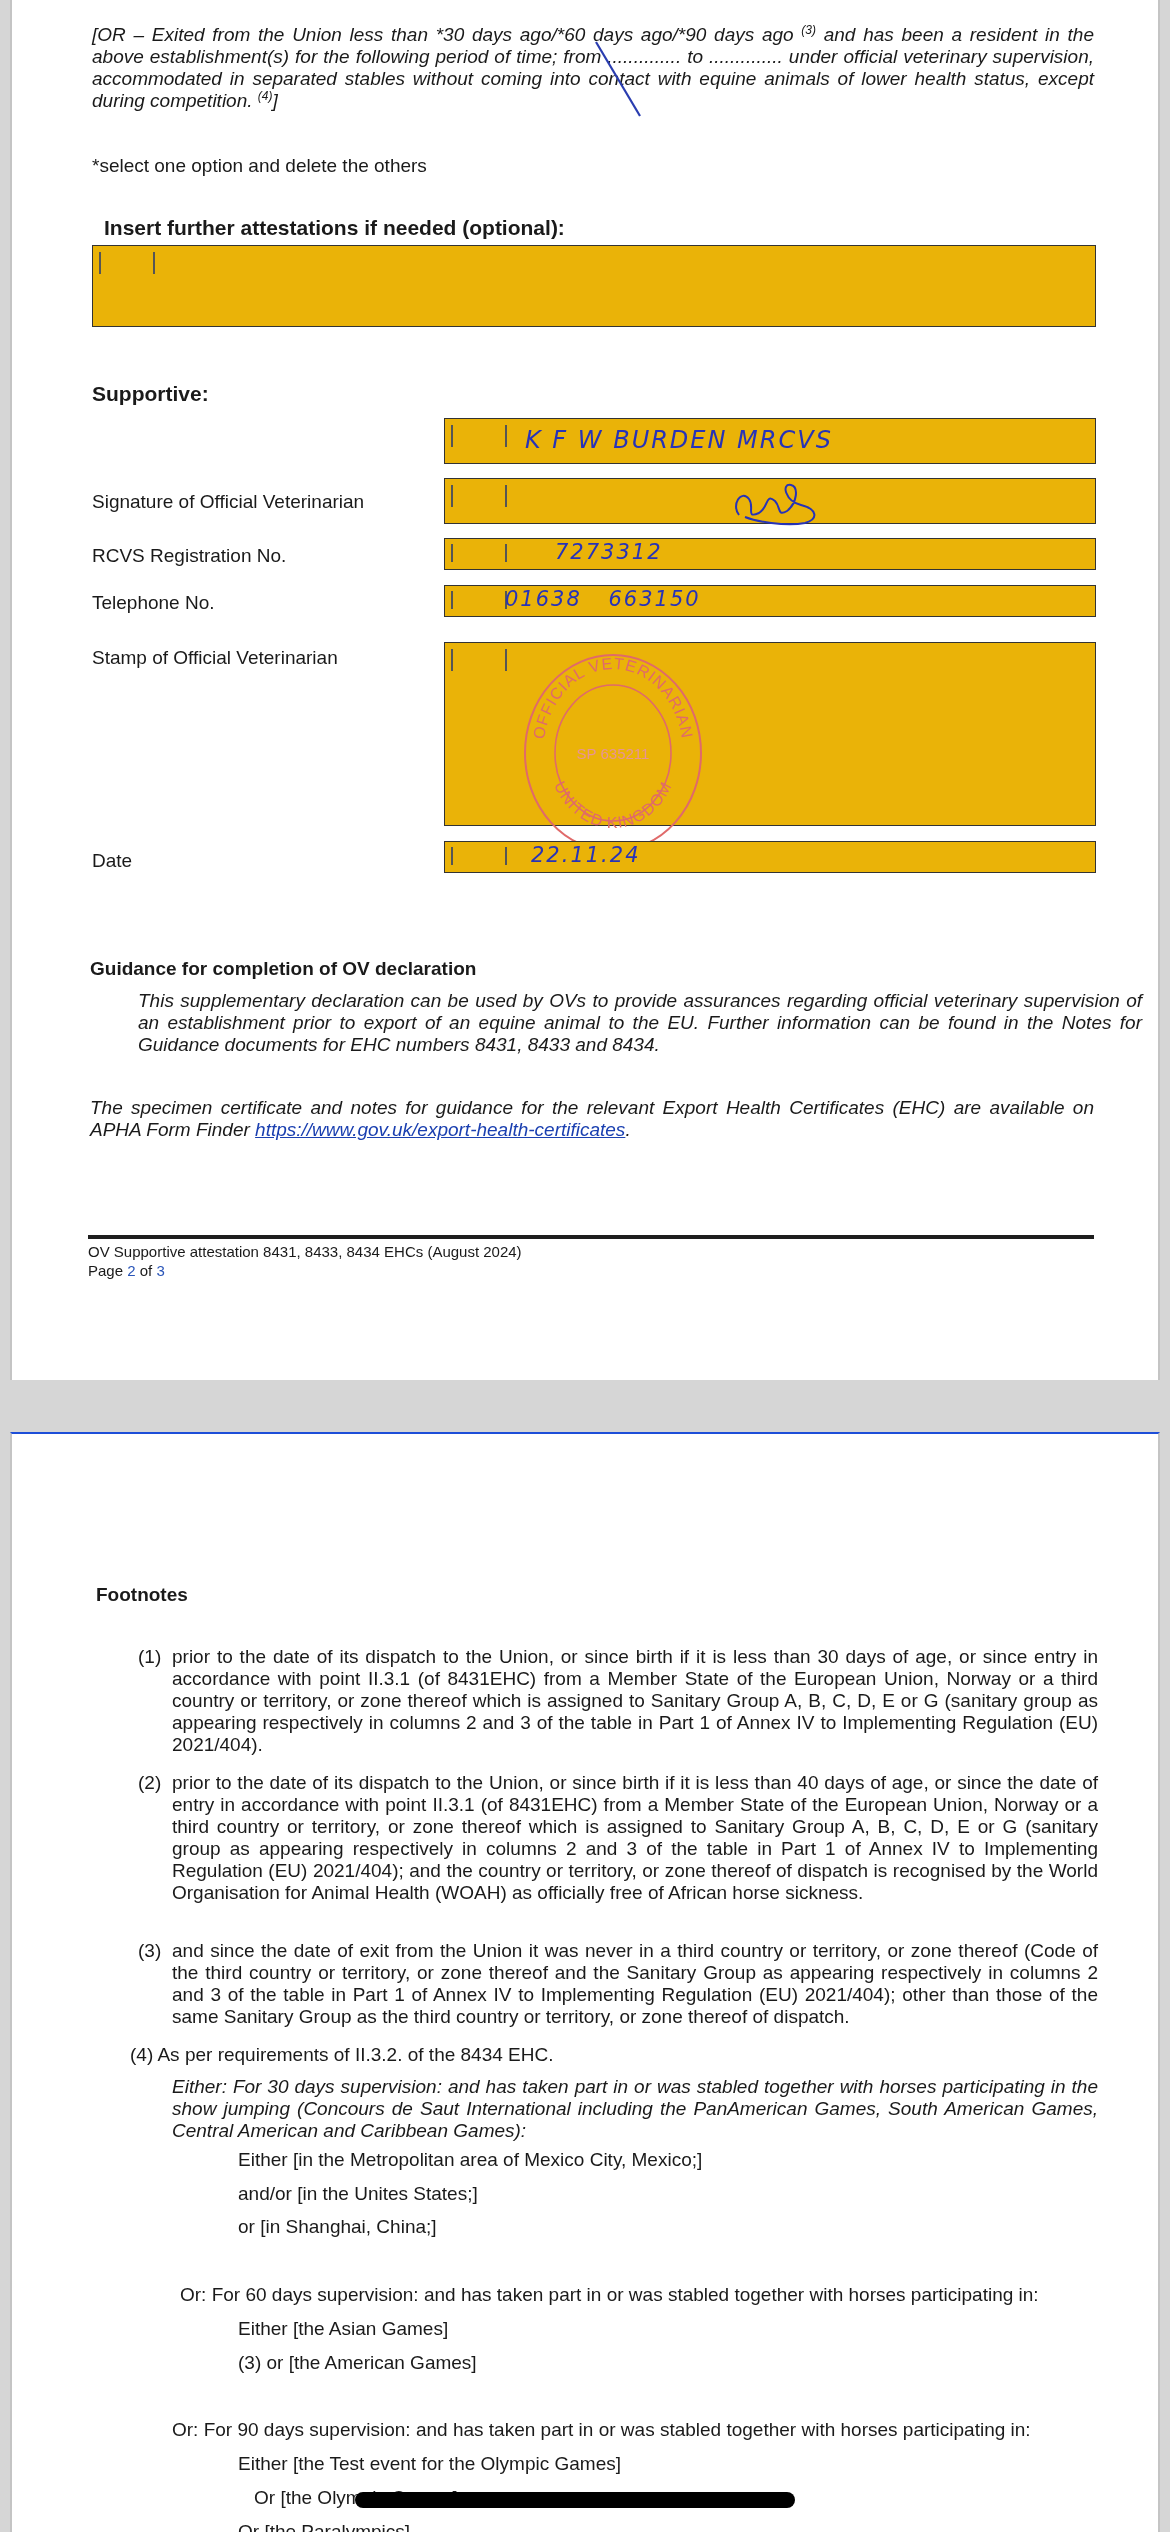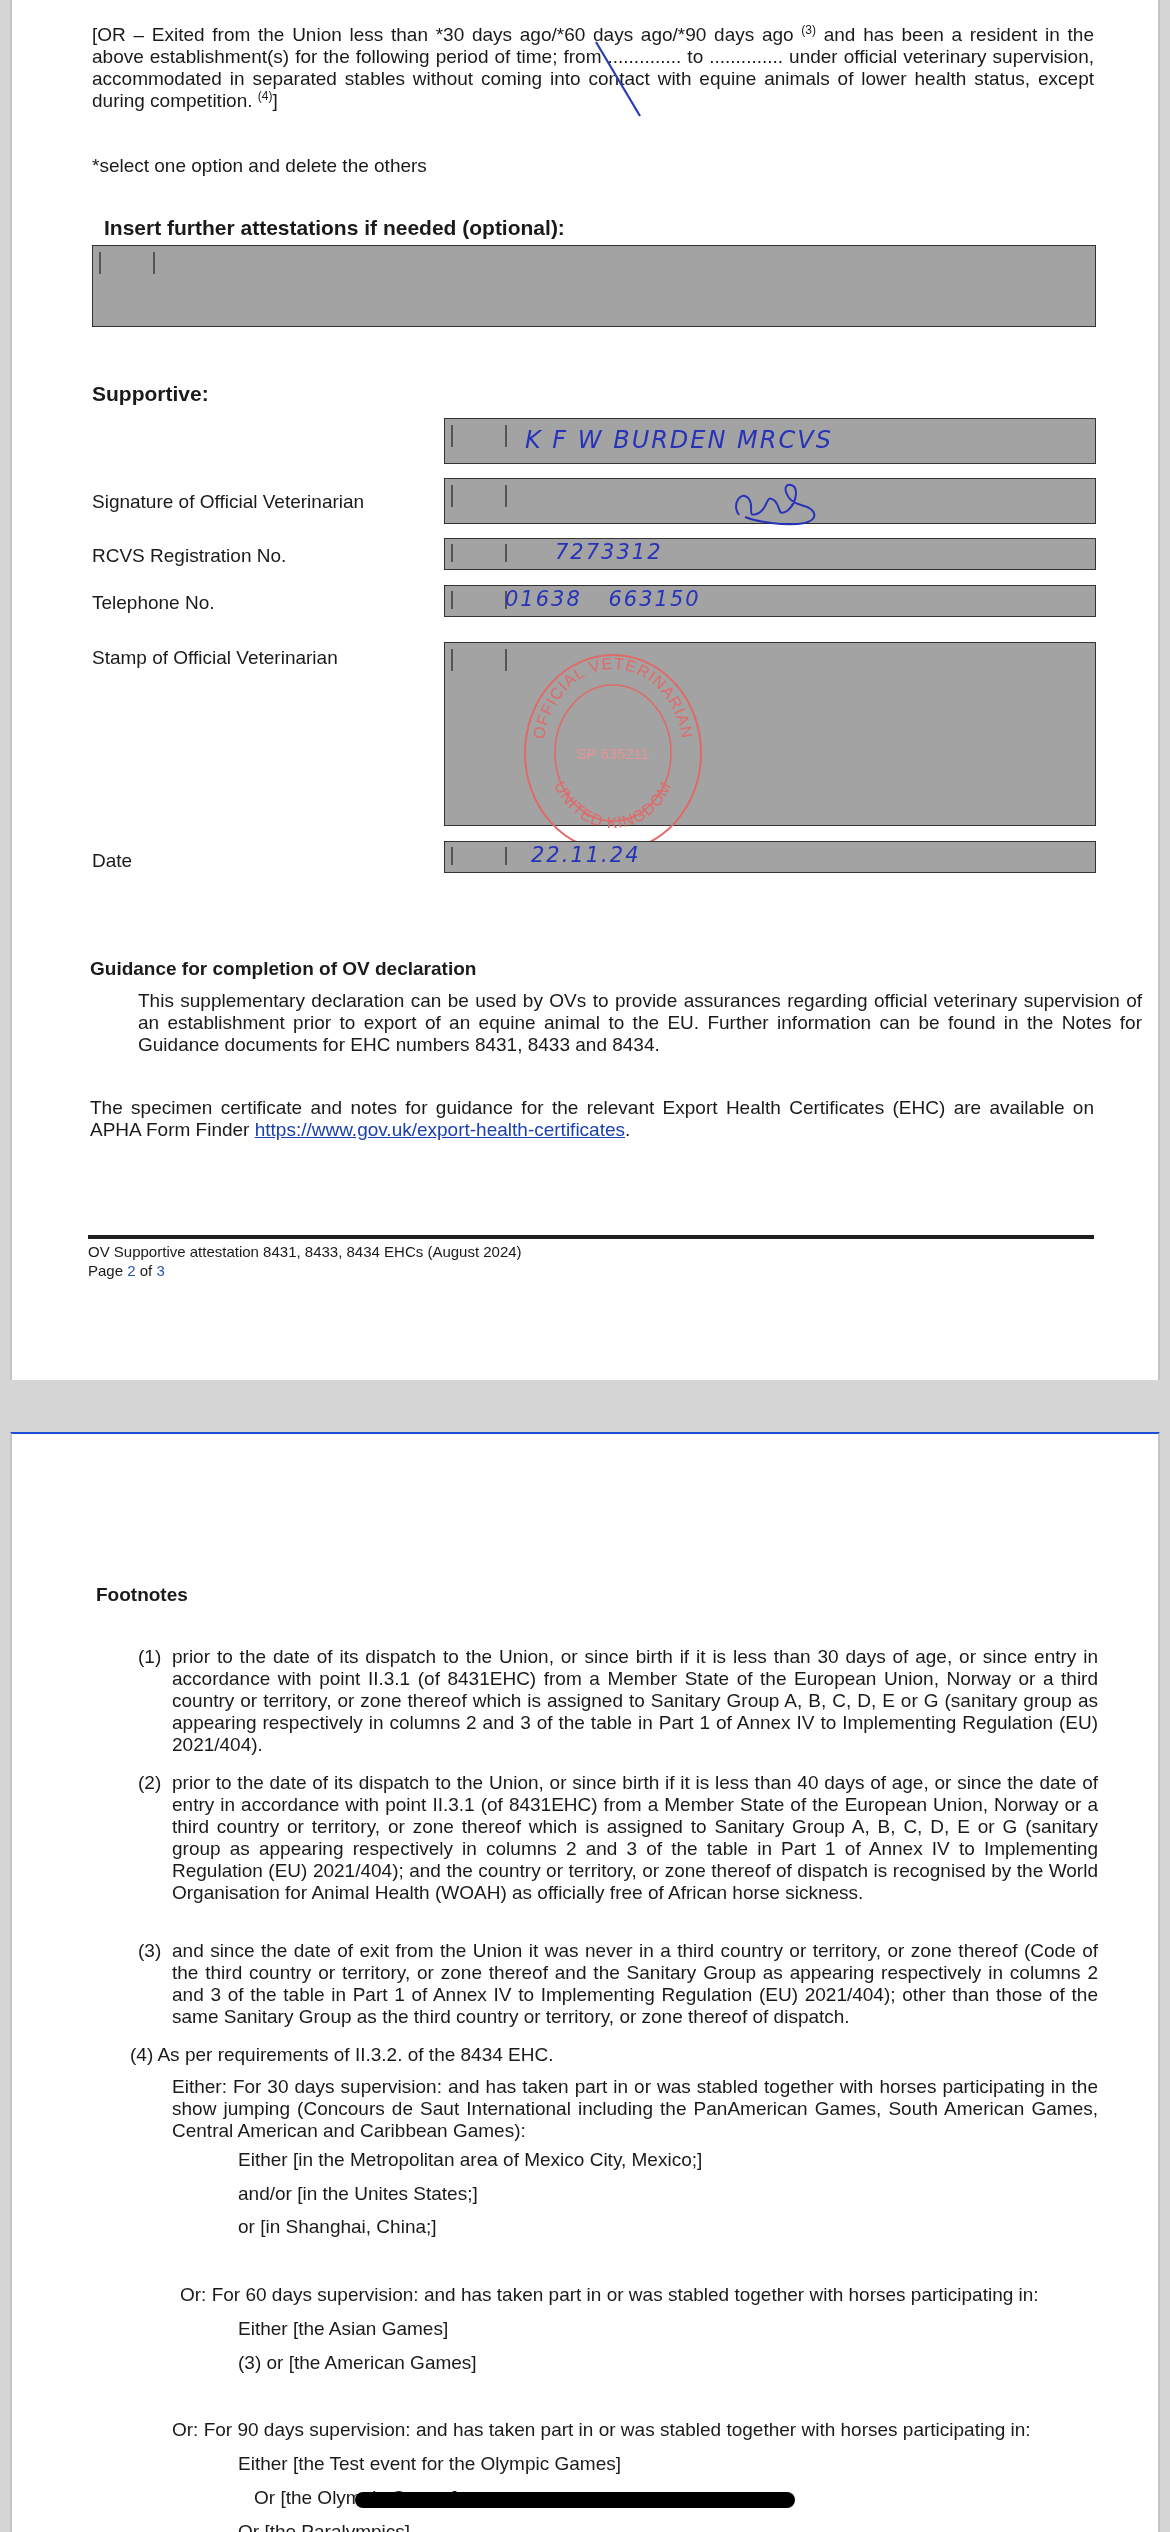--- a/index.html
+++ b/index.html
@@ -11,28 +11,28 @@
   }
   .page {
     position:absolute; left:10px; width:1150px; background:#fff;
     border-left:2px solid #c4c4c4; border-right:2px solid #c4c4c4;
     box-sizing:border-box;
   }
   #page1 { top:0; height:1380px; }
   #page2 { top:1432px; height:1134px; border-top:2px solid #1d4ed8; }
 
   .abs { position:absolute; }
-  .body-text { font-size:19px; line-height:22px; text-align:justify; }
+  .body-text { font-size:19px; line-height:22px; text-align:justify;font-style:italic; }
   .bold { font-weight:bold; }
   .label { font-size:19px; line-height:22px; }
   sup { font-size:12px; line-height:0; }
 
   .field {
     position:absolute; left:432px; width:652px;
-    border:1.5px solid #333; box-sizing:border-box; background:#a3a3a3;
+    border:1.5px solid #333; box-sizing:border-box; background:#eab308;
   }
   .field .bar { position:absolute; top:6px; width:1.5px; background:#555; }
   .field .bar.b1 { left:6px; }
   .field .bar.b2 { left:60px; }
   .hand {
     position:absolute; color:#2733b8;
     font-family:"DejaVu Sans", sans-serif; font-style:italic;
     font-size:24px; letter-spacing:2px; white-space:nowrap;
   }
   .link { color:#1a3fb0; text-decoration:underline; cursor:pointer; }

